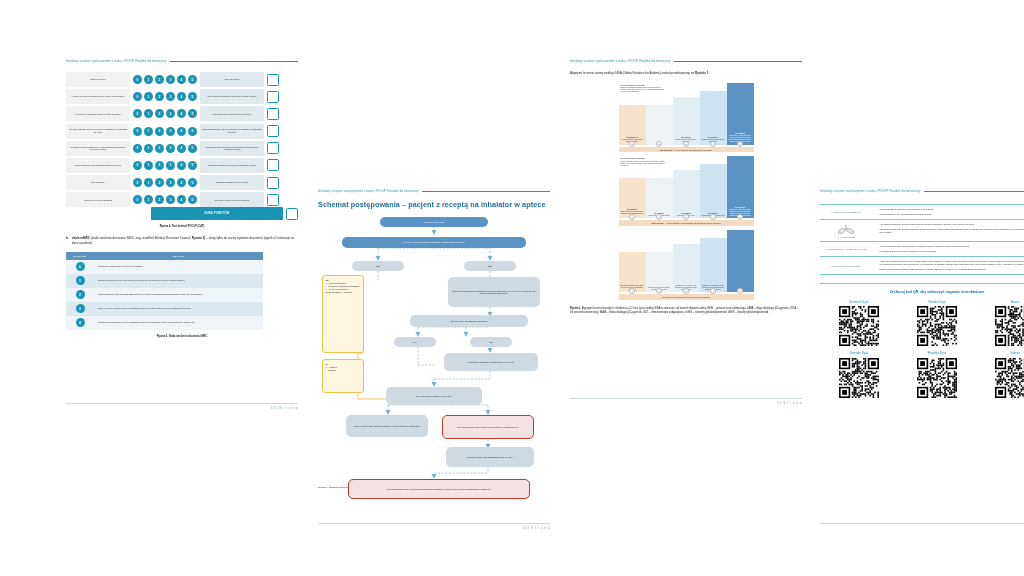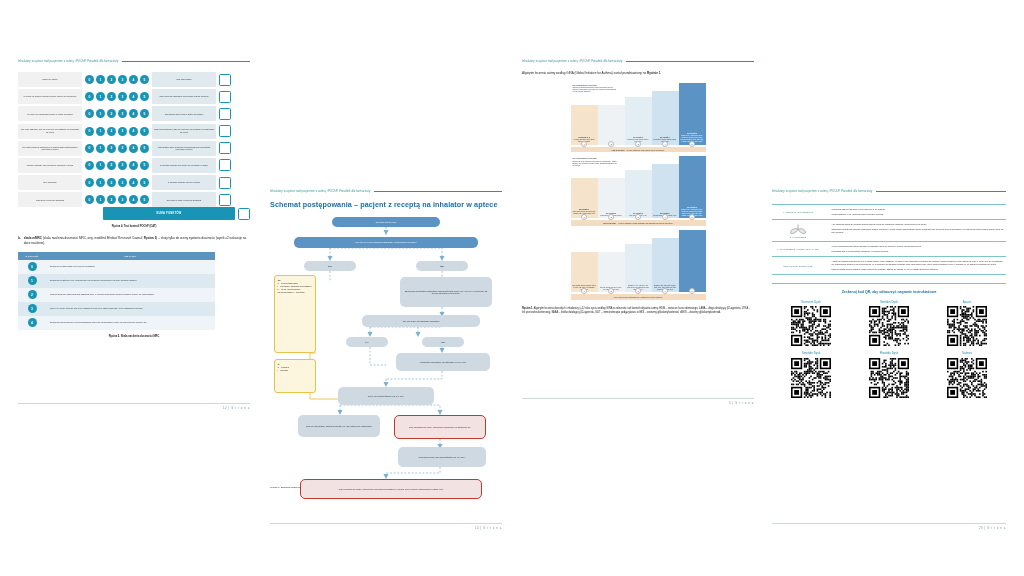--- a/index.html
+++ b/index.html
@@ -4,21 +4,21 @@
 <style>
   * { box-sizing: border-box; margin: 0; padding: 0; }
   html, body {
     width: 1024px; height: 576px;
     background: #ffffff;
     font-family: "Liberation Sans", sans-serif;
     overflow: hidden;
   }
   .stage { position: relative; width: 1024px; height: 576px; background: #fff; }
 
-  .page { position: absolute; background: #fff; }
+  .page { position: absolute; background: #fff; margin-left: 48px; }
 
   .hdr { display:flex; align-items:center; gap:4px; }
   .hdr-txt { font-size: 2.7px; color: #2f8f9d; letter-spacing: .1px; white-space: nowrap; }
   .hdr-line { flex: 1; height: .6px; background: #2f8f9d; }
 
   
   .cat { margin-top: 9px; display:flex; flex-direction:column; gap:2.2px; }
   .cat-row { display:flex; align-items:center; gap:3px; height: 15px; }
   .cat-q {
     width: 64px; height: 100%; background:#f1f1f1; border-radius:1px;

